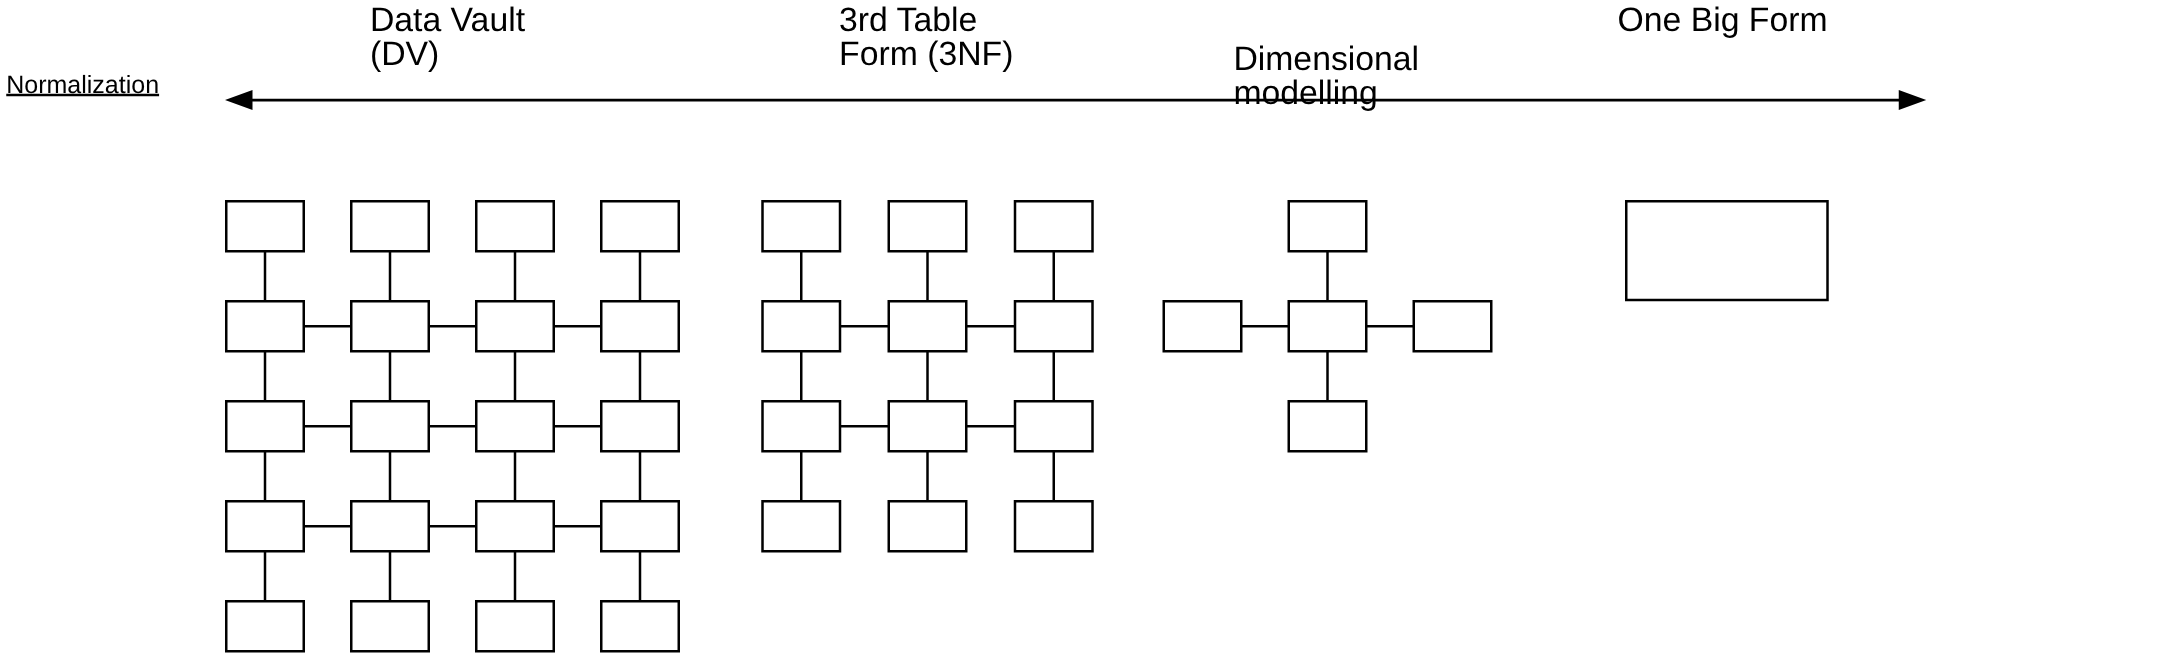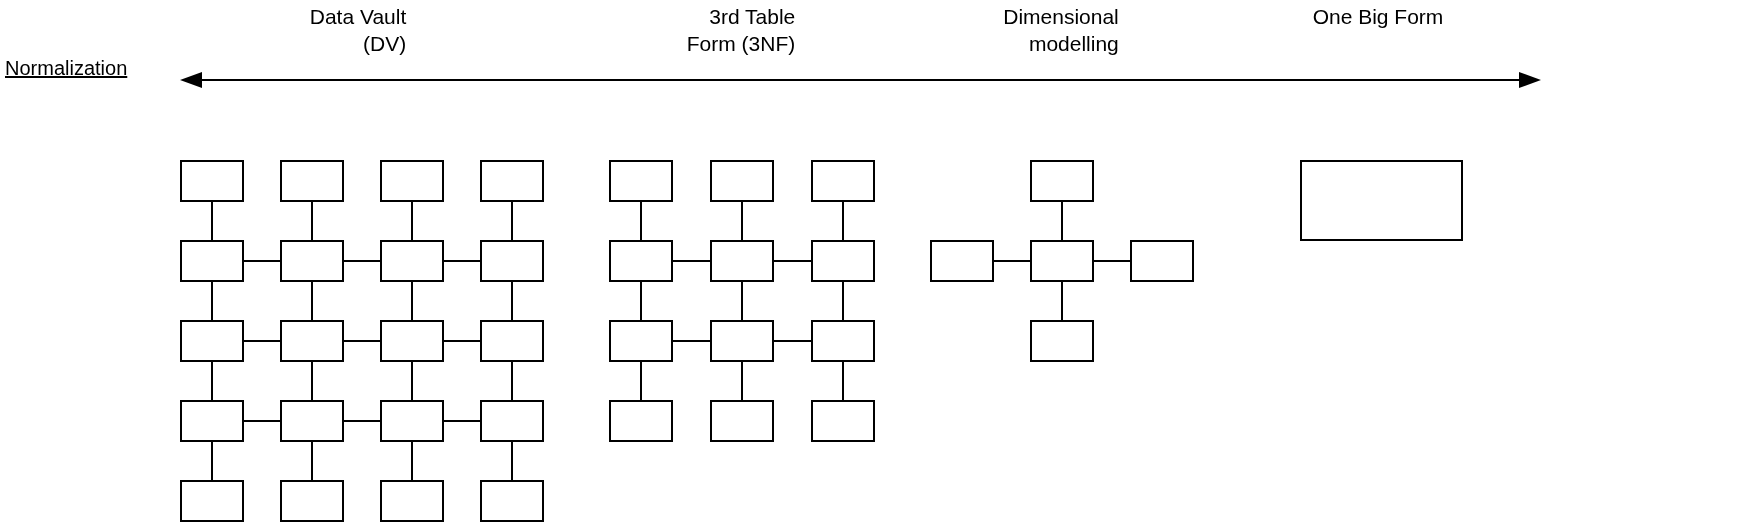--- a/index.html
+++ b/index.html
@@ -18,22 +18,22 @@
   }
   #diagram-svg {
     position: absolute;
     left: 0;
     top: 0;
   }
   .method-label {
     position: absolute;
     top: 3px;
     transform: translateX(-50%);
-    text-align: right;
-    font-size: 21px;
+    text-align: left;
+    font-size: 27px;
     line-height: 27px;
     white-space: nowrap;
   }
   .method-label .line {
     display: block;
   }
   .axis-label {
     position: absolute;
     font-size: 20px;
     line-height: 27px;
@@ -150,21 +150,21 @@
   <div class="method-label" style="left: 358px;">
     <span class="line">Data Vault</span>
     <span class="line">(DV)</span>
   </div>
 
   <div class="method-label" style="left: 741px;">
     <span class="line">3rd Table</span>
     <span class="line">Form (3NF)</span>
   </div>
 
-  <div class="method-label" style="left: 1061px;">
+  <div class="method-label" style="left: 1061px; margin-top: 31px;">
     <span class="line">Dimensional</span>
     <span class="line">modelling</span>
   </div>
 
   <div class="method-label" style="left: 1378px;">
     <span class="line">One Big Form</span>
   </div>
 
 </div>
 

